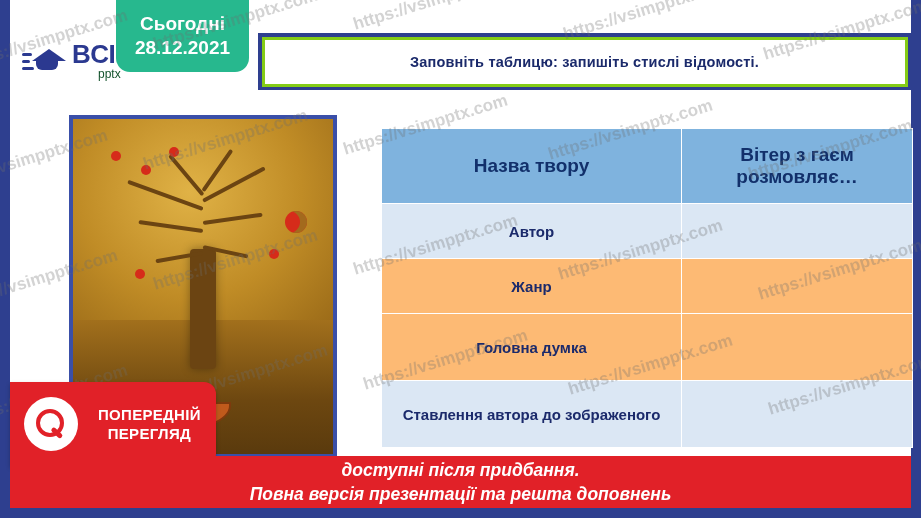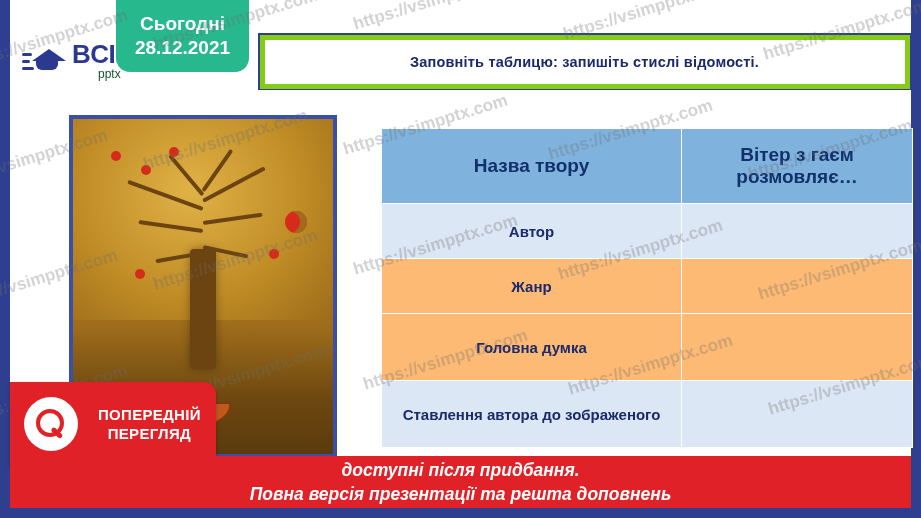--- a/index.html
+++ b/index.html
@@ -31,21 +31,21 @@
 
   
   .header-bar{
     position:absolute;left:258px;top:33px;width:653px;height:57px;
     background:#2e3f8f;
     display:flex;align-items:center;justify-content:center;
   }
   .header-bar .inner{
     width:640px;height:44px;background:#ffffff;
     display:flex;align-items:center;justify-content:center;
-    border:5px solid #84cc16;
+    border:3px solid #84cc16;
   }
   .header-title{
     font-size:14.5px;font-weight:bold;color:#1b2a6b;letter-spacing:.2px;
     text-align:center;
   }
 
   
   .logo-zone{
     position:absolute;left:10px;top:10px;width:248px;height:80px;background:#ffffff;
   }

